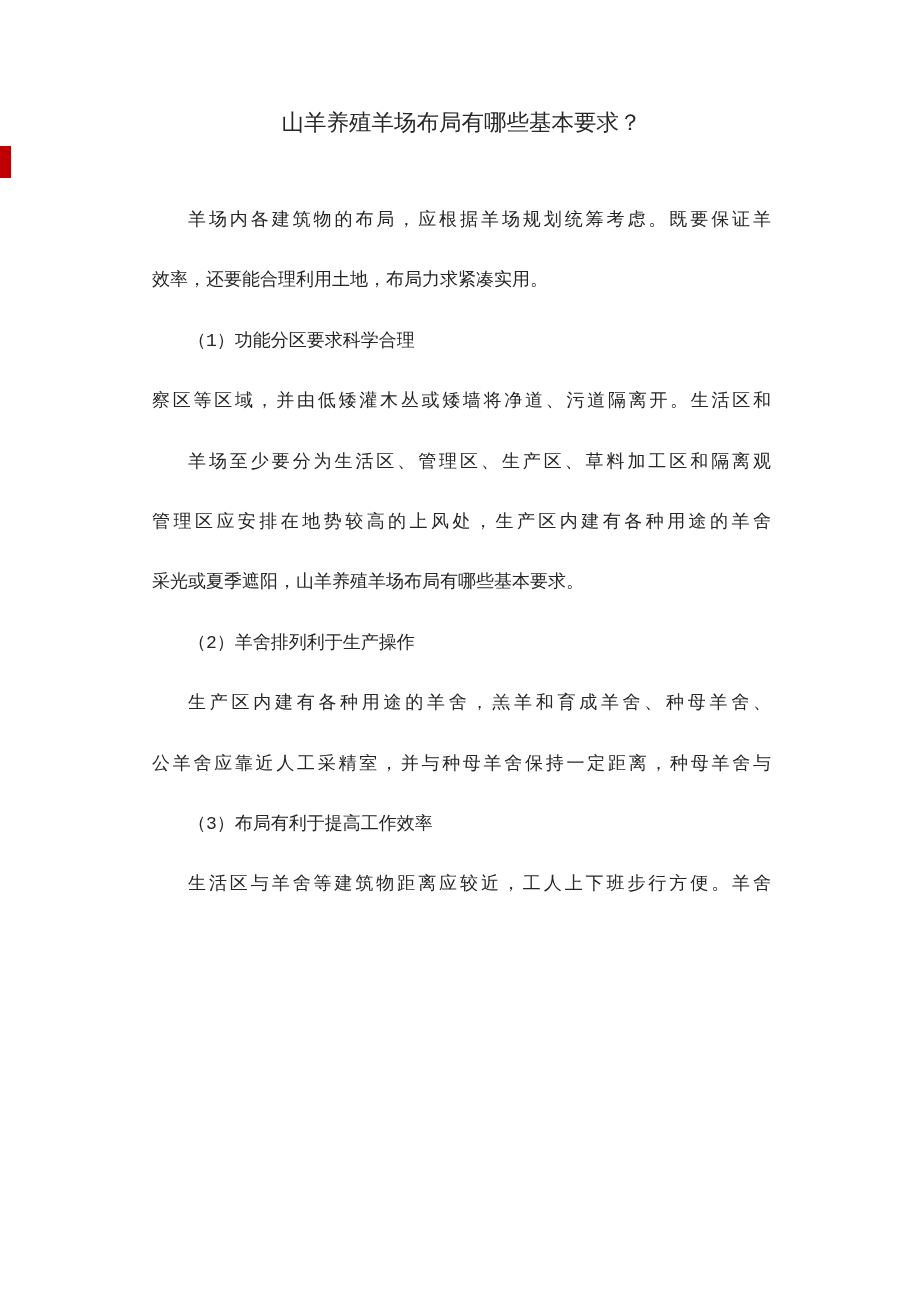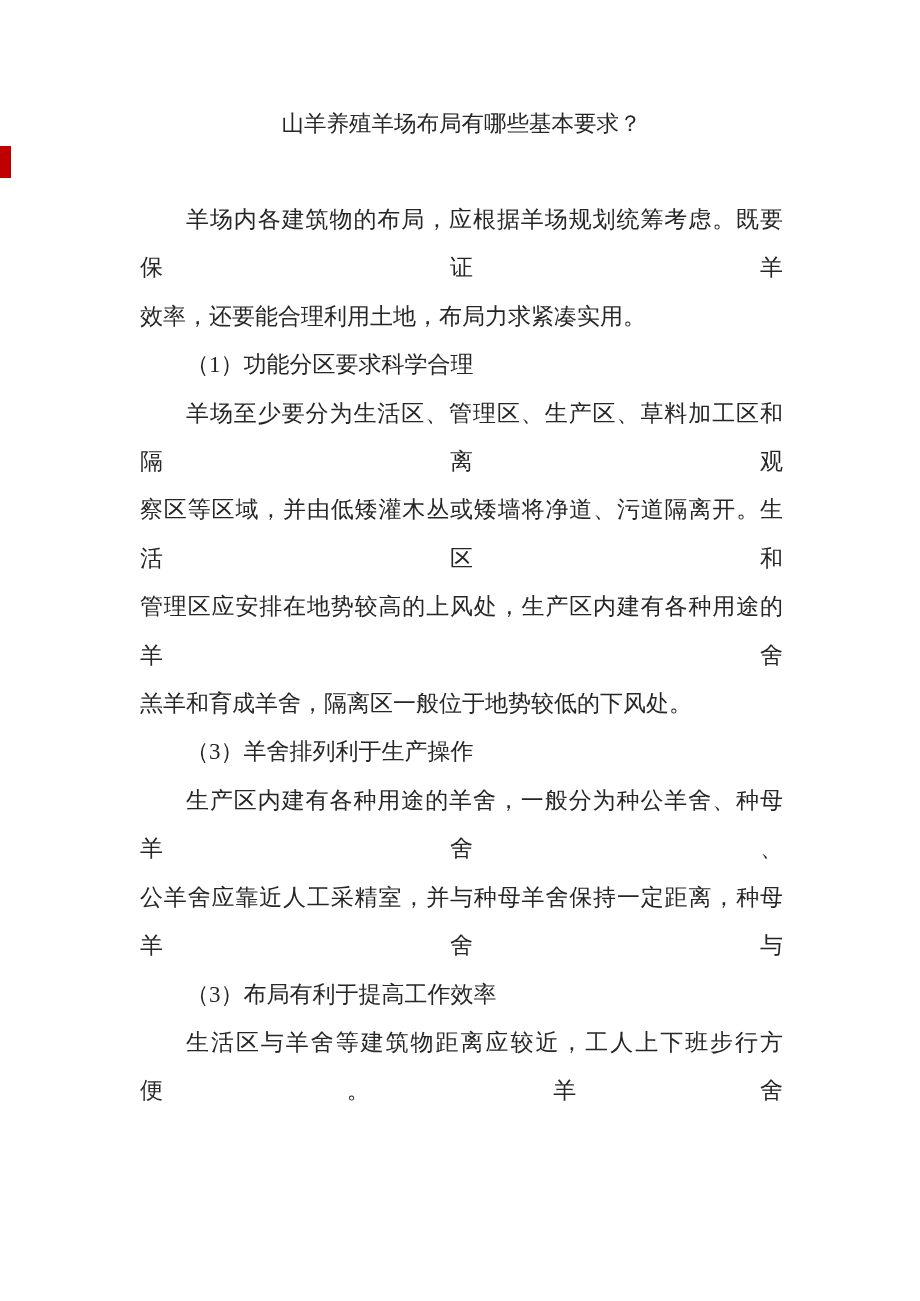--- a/index.html
+++ b/index.html
@@ -6,21 +6,21 @@
     margin: 0;
     padding: 0;
     background: #ffffff;
   }
   .page {
     position: relative;
     width: 920px;
     height: 1301px;
     background: #ffffff;
     overflow: hidden;
-    font-family: Liberation Serif, serif;
+    font-family: Liberation Mono, monospace;
     color: #262626;
   }
   .red-marker {
     position: absolute;
     left: 0;
     top: 146px;
     width: 11px;
     height: 32px;
     background: #c00000;
   }
@@ -31,24 +31,24 @@
     width: 643px;
   }
   .doc-title {
     font-size: 22.5px;
     line-height: 48px;
     text-align: center;
     margin: 0 0 48px 0;
     white-space: nowrap;
   }
   .line {
-    font-size: 23px;
+    font-size: 18px;
     line-height: 48.4px;
     text-align: justify;
-    margin: 0;
+    margin: 12px;
   }
   .line.full {
     text-align-last: justify;
   }
   .line.first {
     text-indent: 2em;
   }
   .line.last {
     text-align: center;
     text-align-last: left;
@@ -69,28 +69,28 @@
 
   <div class="content">
 
     <div class="doc-title">山羊养殖羊场布局有哪些基本要求？</div>
 
     <p class="line first full">羊场内各建筑物的布局，应根据羊场规划统筹考虑。既要保证羊</p>
     <p class="line last">效率，还要能合理利用土地，布局力求紧凑实用。</p>
 
     <p class="line heading">（1）功能分区要求科学合理</p>
 
+    <p class="line full">察区等区域，并由低矮灌木丛或矮墙将净道、污道隔离开。生活区和</p>
     <p class="line first full">羊场至少要分为生活区、管理区、生产区、草料加工区和隔离观</p>
-    <p class="line full">察区等区域，并由低矮灌木丛或矮墙将净道、污道隔离开。生活区和</p>
     <p class="line full">管理区应安排在地势较高的上风处，生产区内建有各种用途的羊舍</p>
-    <p class="line last">羔羊和育成羊舍，隔离区一般位于地势较低的下风处。</p>
+    <p class="line last">采光或夏季遮阳，山羊养殖羊场布局有哪些基本要求。</p>
 
-    <p class="line heading">（3）羊舍排列利于生产操作</p>
+    <p class="line heading">（2）羊舍排列利于生产操作</p>
 
-    <p class="line first full">生产区内建有各种用途的羊舍，一般分为种公羊舍、种母羊舍、</p>
+    <p class="line first full">生产区内建有各种用途的羊舍，羔羊和育成羊舍、种母羊舍、</p>
     <p class="line full">公羊舍应靠近人工采精室，并与种母羊舍保持一定距离，种母羊舍与</p>
 
     <p class="line heading">（3）布局有利于提高工作效率</p>
 
     <p class="line first full">生活区与羊舍等建筑物距离应较近，工人上下班步行方便。羊舍</p>
 
   </div>
 </div>
 
 </body></html>

